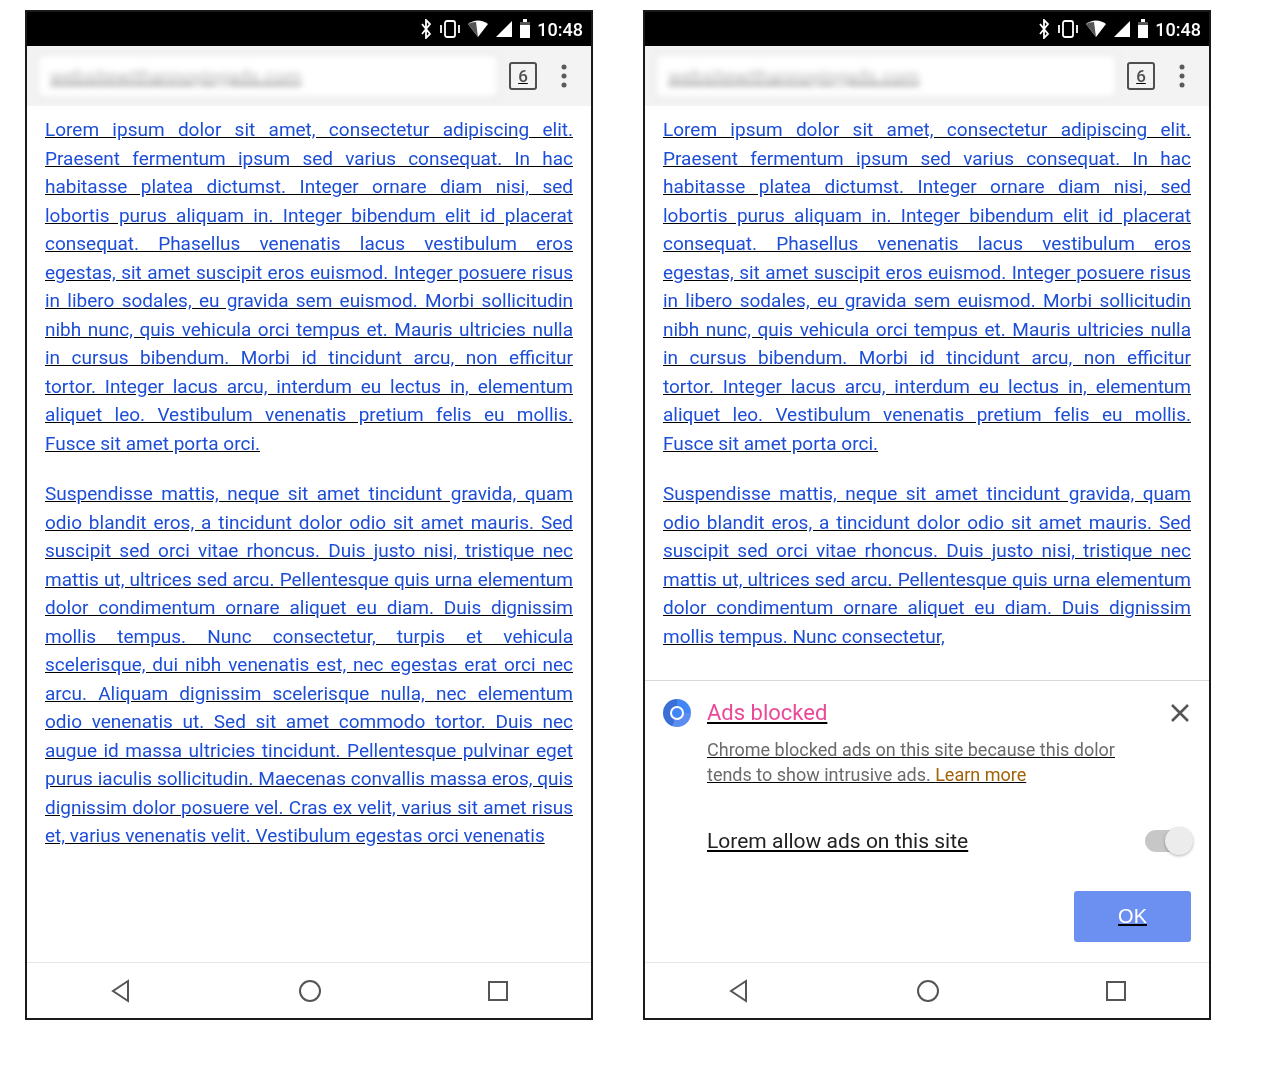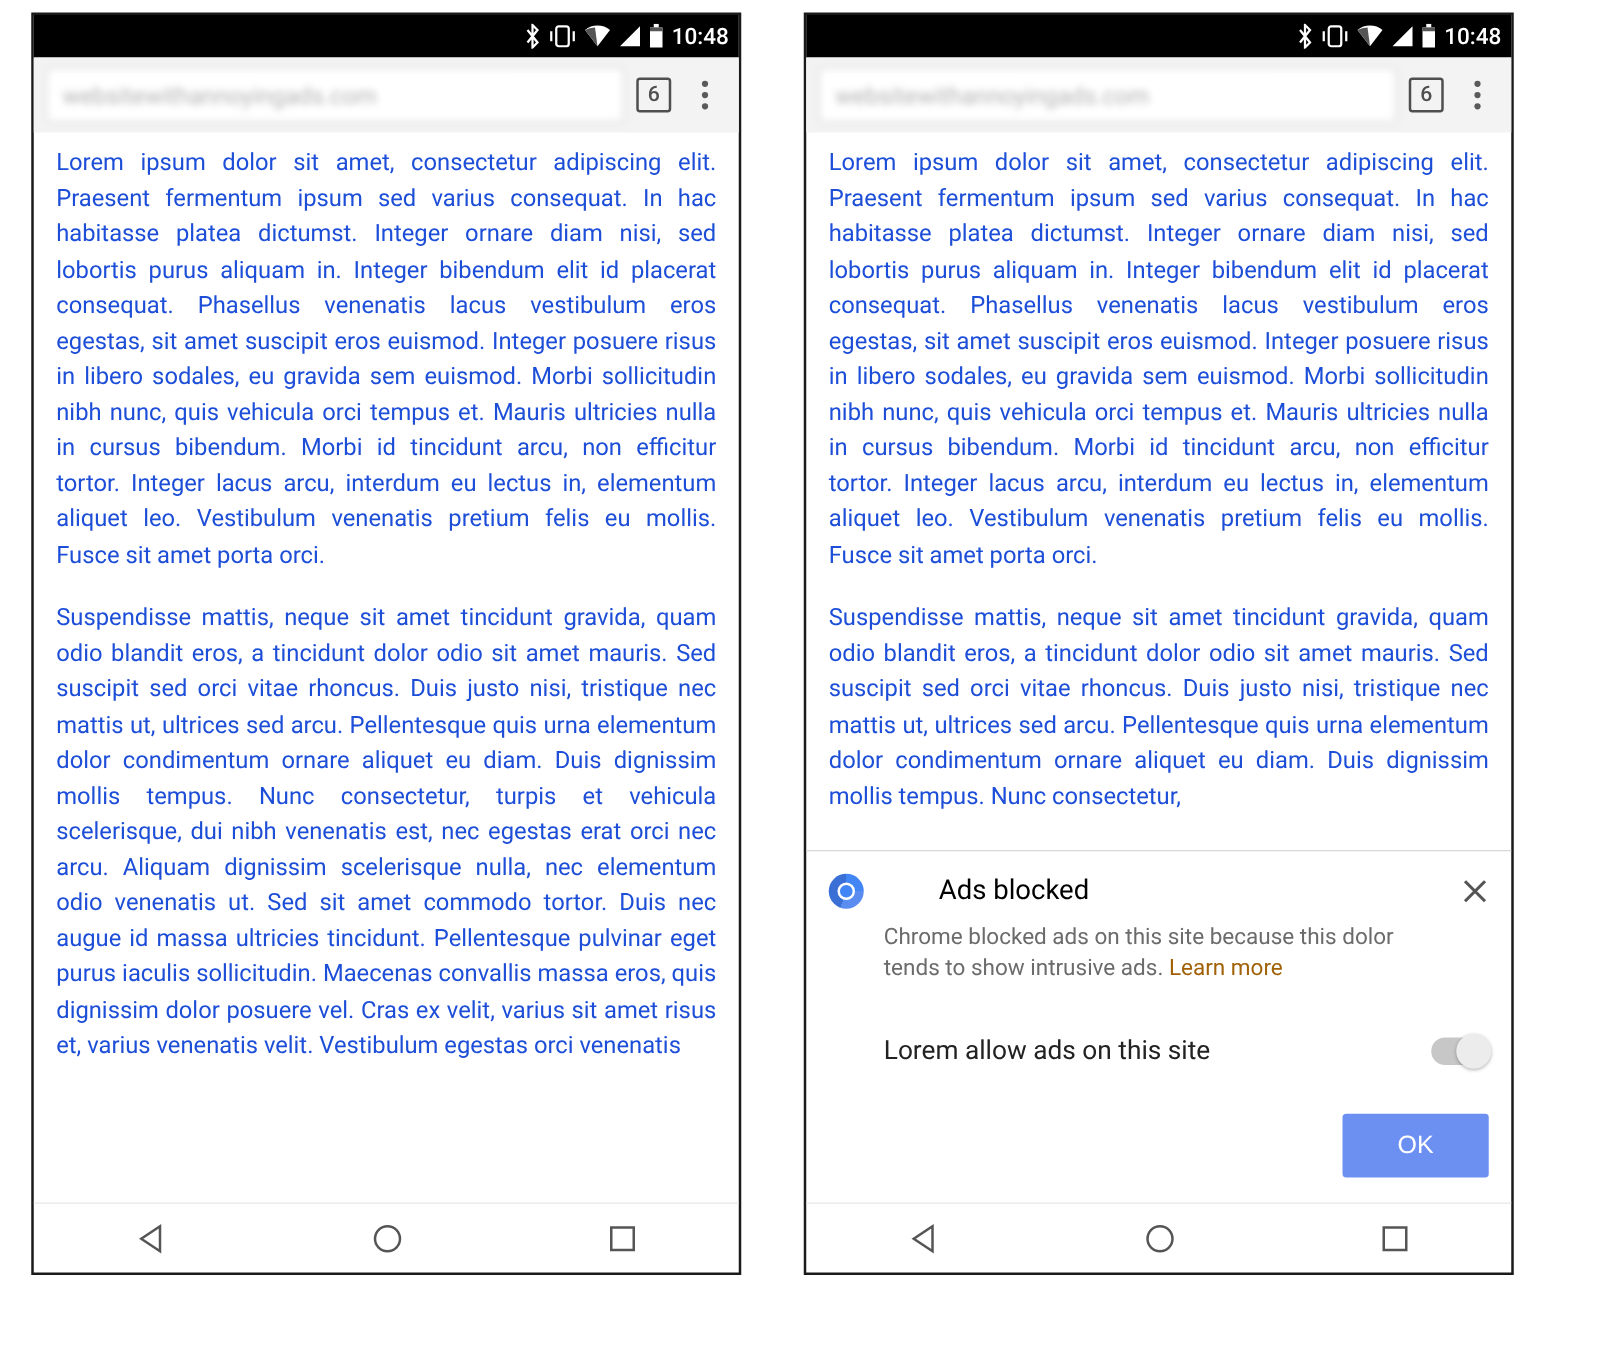--- a/index.html
+++ b/index.html
@@ -7,20 +7,21 @@
   background: #fff;
   font-family: Roboto, "Helvetica Neue", Arial, sans-serif;
   height: 1092px;
   width: 1280px;
   overflow: hidden;
 }
 .stage {
   display: flex;
   gap: 50px;
   padding: 10px 25px;
+  text-decoration: underline;
 }
 .phone {
   width: 568px;
   height: 1010px;
   border: 2px solid #1a1a1a;
   background: #fff;
   display: flex;
   flex-direction: column;
   position: relative;
 }
@@ -124,21 +125,21 @@
 .sheet {
   border-top: 1px solid #d8d8d8;
   padding: 18px 18px 20px 18px;
   color: #333;
 }
 .sheet-head {
   display:flex;
   align-items:center;
   gap:16px;
 }
-.sheet-title { font-size: 22px; flex:1; color:#000000;margin-left:44px; }
+.sheet-title { font-size: 22px; flex:1; color:#ec4899; }
 .sheet-desc {
   font-size: 18px;
   color: #6b6b6b;
   line-height: 1.4;
   margin: 10px 0 0 44px;
   width: 420px;
 }
 .toggle-row {
   display:flex;
   align-items:center;

